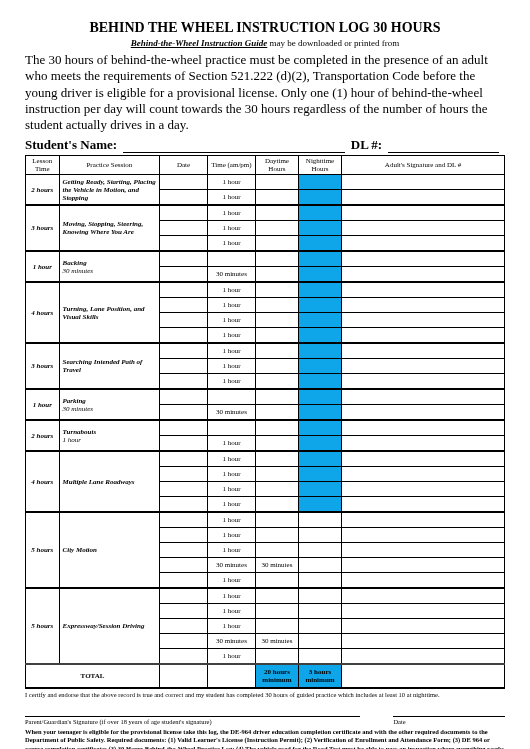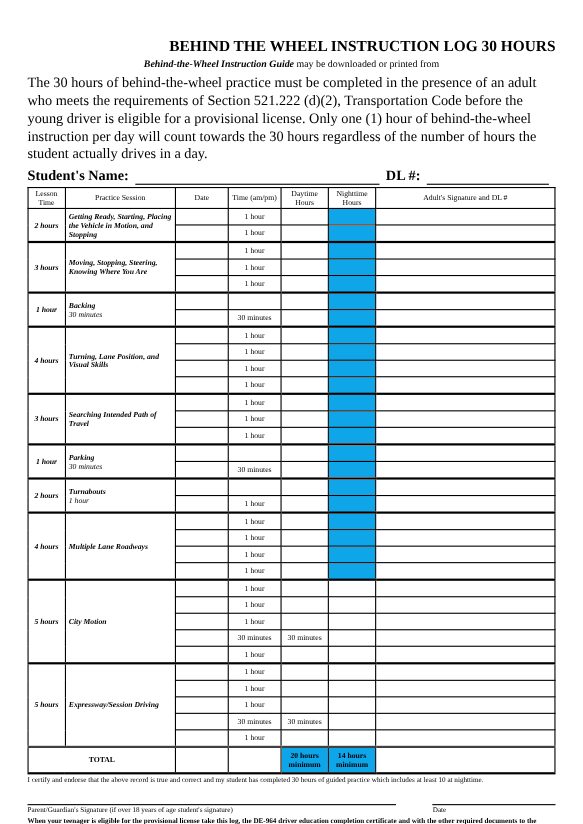--- a/index.html
+++ b/index.html
@@ -6,31 +6,31 @@
     margin: 0;
     padding: 20px 25px;
     font-family: "Times New Roman", serif;
     font-size: 8px;
     color: #000;
     background: #fff;
     width: 530px;
     box-sizing: border-box;
   }
   .title {
-    text-align: right;
+    text-align: center;
     font-size: 14px;
     font-weight: bold;
-    margin: 15px 0 2px 0;
+    margin: 0 0 2px 0;
   }
   .subtitle {
     text-align: center;
     font-size: 9px;
     margin: 0 0 4px 0;
   }
-  .subtitle .u { font-weight: bold; font-style: italic;}
+  .subtitle .u { text-decoration: underline; font-weight: bold; font-style: italic;}
   .intro {
     font-size: 13px;
     line-height: 1.25;
     margin-bottom: 4px;
   }
   .namerow {
     font-size: 13px;
     font-weight: bold;
     display: flex;
     margin-bottom: 2px;
@@ -377,21 +377,21 @@
         <td></td>
         <td></td>
         <td></td>
       </tr>
 
 <tr class="totalrow">
   <td colspan="2">TOTAL</td>
   <td></td>
   <td></td>
   <td class="shade" style="height:20px">20 hours minimum</td>
-  <td class="shade">14 hours minimum</td>
+  <td class="shade">3 hours minimum</td>
   <td></td>
 </tr>
 </tbody>
 </table>
 
 <div class="cert">I certify and endorse that the above record is true and correct and my student has completed 30 hours of guided practice which includes at least 10 at nighttime.</div>
 
 <div class="sigline">
   <div class="line" style="flex:3">Parent/Guardian's Signature (if over 18 years of age student's signature)</div>
   <div style="flex:0.3"></div>

